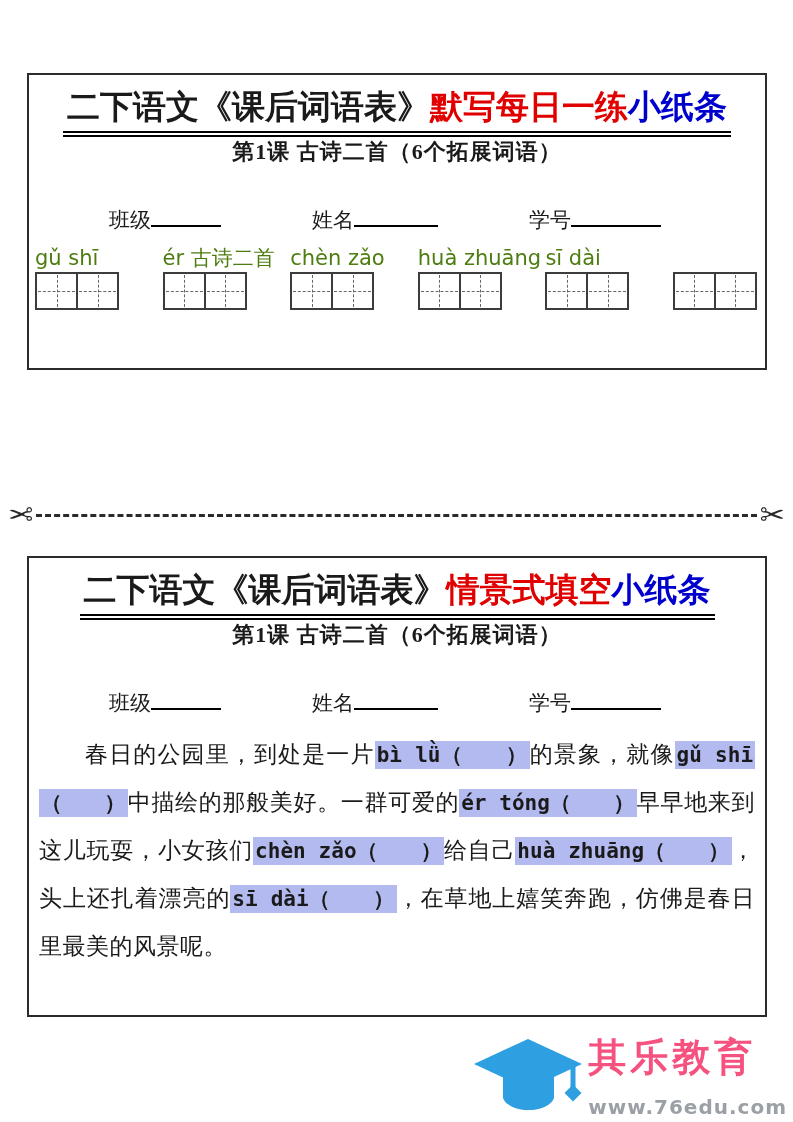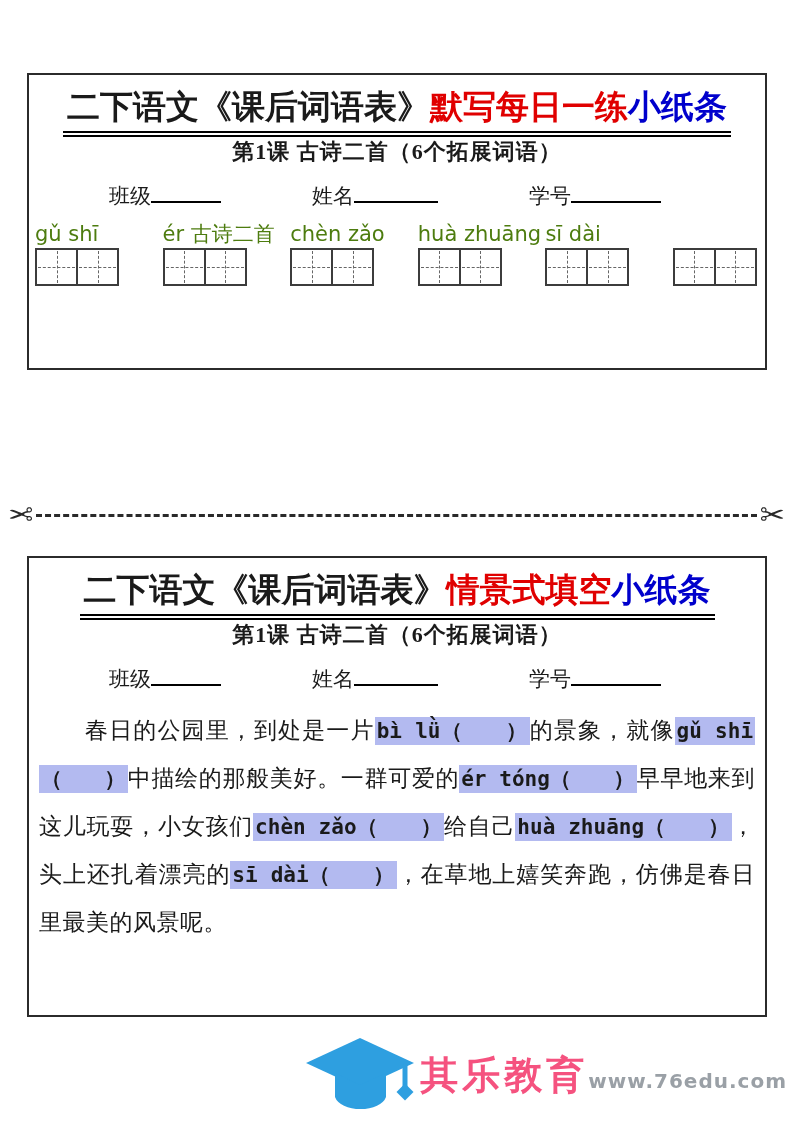--- a/index.html
+++ b/index.html
@@ -18,21 +18,21 @@
   .title-row{text-align:center;}
   .title{display:inline-block;font-weight:900;font-size:33px;line-height:1.25;
          letter-spacing:0px;border-bottom:6px double #000;padding:0 4px 3px 4px;white-space:nowrap;}
   .t-red{color:var(--red);}
   .t-blue{color:var(--blue);}
 
   .subtitle{text-align:center;font-size:22px;font-weight:bold;margin-top:0;letter-spacing:1px;}
 
   .fields{display:flex;justify-content:space-between;padding:0 100px 0 76px;margin-top:15px;
           font-size:21px;}
-  .field{white-space:nowrap;}
+  .field{white-space:nowrap;margin-top:24px;}
   .blank{display:inline-block;height:0.95em;border-bottom:2px solid #000;vertical-align:baseline;}
 
   
   .grid-row{display:flex;justify-content:space-between;padding:0 2px;margin-top:10px;}
   .grid-col{width:86px;flex:0 0 86px;}
   .py{font-family:"DejaVu Sans",sans-serif;font-size:21px;line-height:28px;color:#4d7c0f;
       white-space:nowrap;overflow:visible;}
   .group{display:flex;}
   .sq{position:relative;width:43px;height:38px;border:2px solid #3c3c3c;background:#fff;}
   .sq + .sq{margin-left:-2px;}
@@ -50,21 +50,21 @@
         letter-spacing:0.5px;text-align:justify;}
   .para .hl{background:var(--hl);font-family:"DejaVu Sans Mono",monospace;font-weight:bold;
             font-size:21px;letter-spacing:0;padding:2px 2px;white-space:pre-wrap;
             -webkit-box-decoration-break:clone;box-decoration-break:clone;}
 
   
   .footer{position:absolute;right:6px;top:1036px;display:flex;align-items:center;gap:4px;}
   .cap{width:112px;height:80px;}
   .cap .fill{fill:var(--logo-blue);}
   .cap .stroke{stroke:var(--logo-blue);fill:none;}
-  .brandcol{display:flex;flex-direction:row;align-items:flex-start;}
+  .brandcol{display:flex;flex-direction:column;align-items:flex-start;}
   .brand{font-size:38px;font-weight:900;color:var(--logo-pink);letter-spacing:4px;
          font-family:"Liberation Sans",sans-serif;line-height:1.15;}
   .url{font-size:20px;font-weight:bold;color:var(--url-gray);
        font-family:"DejaVu Sans",sans-serif;letter-spacing:1px;margin-top:15px;}
 </style>
 </head>
 <body>
 
 <div class="sheet">
 

